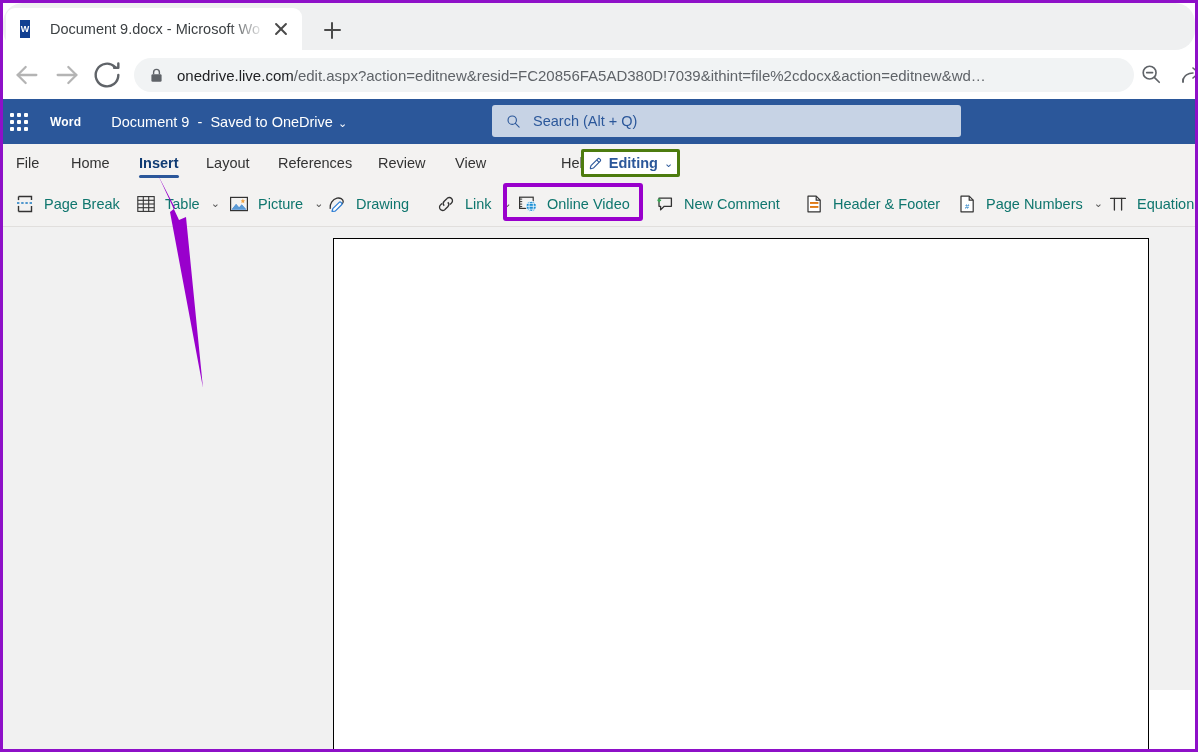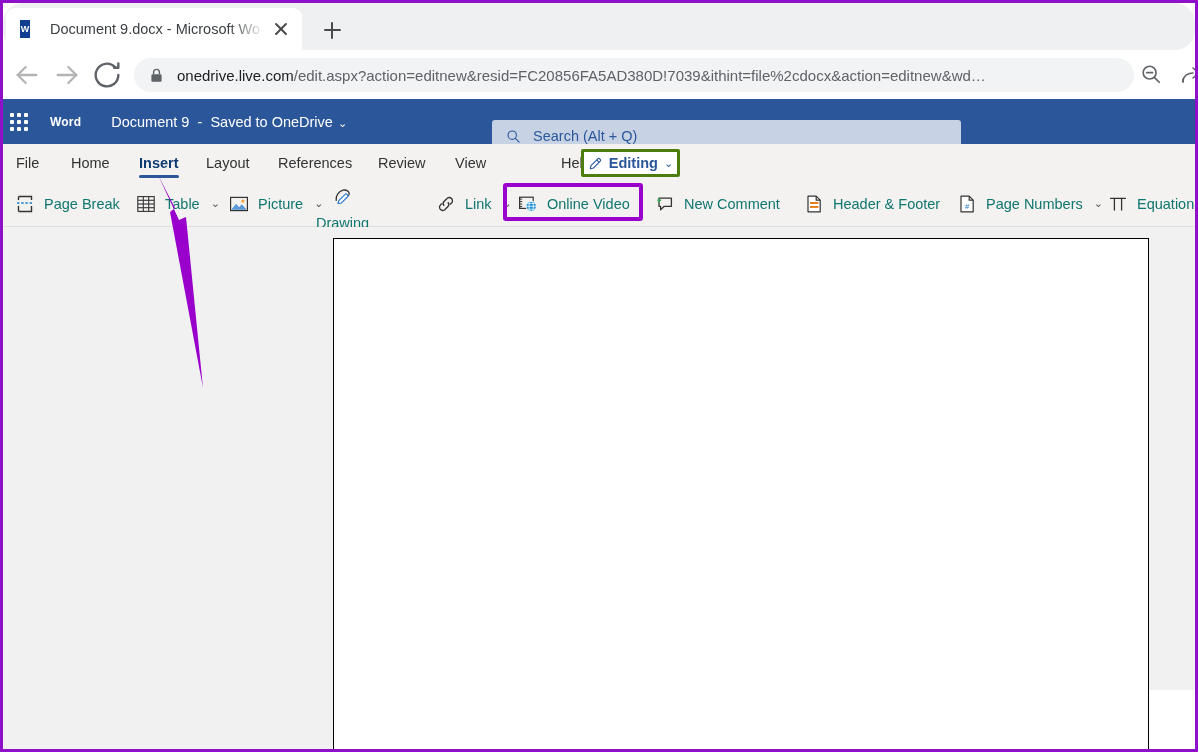--- a/index.html
+++ b/index.html
@@ -122,21 +122,21 @@
     color: #ffffff; font-size: 12px; font-weight: bold; margin-left: 22px;
     letter-spacing: 0.2px;
   }
   .docname {
     color: #ffffff; font-size: 14.5px; margin-left: 30px; white-space: nowrap;
   }
   .docname .chev { font-size: 11px; margin-left: 5px; }
   .searchbox {
     position: absolute; left: 489px; top: 102px; width: 469px; height: 32px;
     background: #c7d3e5; border-radius: 3px;
-    display: flex; align-items: center; padding-left: 14px; margin-top: 15px;
+    display: flex; align-items: center; padding-left: 14px;
   }
   .searchbox .sicon { width: 15px; height: 15px; flex: 0 0 15px; color: #2b579a; margin-right: 12px;}
   .searchbox .sicon svg { display:block; width:100%; height:100%; }
   .searchbox .stext { font-size: 14.5px; color: #2b579a; }
 
   
   .ribtabs {
     position: absolute; left: 0; top: 141px; width: 1192px; height: 37px;
     background: #f3f2f1; display: flex; align-items: center; text-align: right;
   }
@@ -360,21 +360,21 @@
           <svg viewBox="0 0 20 20">
             <rect x="1.6" y="3.4" width="16.8" height="13.2" fill="none" stroke="#333" stroke-width="1.2"></rect>
             <path d="M2.7 15.6l4.4-5.6 3 3.4 2.6-3 4.6 5.2z" fill="#3b7dd8"></path>
             <path d="M2.7 15.6l4.4-5.6 3 3.4 2.6-3 4.6 5.2z" fill="#5b9bd5"></path>
             <path d="M13.9 4.6l.6 1.6 1.7.2-1.3 1.1.4 1.7-1.4-.9-1.5.9.4-1.7-1.2-1.1 1.7-.2z" fill="#f2a13b"></path>
           </svg>
         </span>
         <span class="lbl">Picture</span>
         <span class="chev">⌄</span>
       </div>
-      <div class="ribitem" style="position: absolute; left: 306px; flex-direction: column;">
+      <div class="ribitem" style="position: absolute; left: 317px;">
         <span class="ico">
           <svg viewBox="0 0 20 20" fill="none">
             <path d="M3.2 14.4C2.4 10 5.6 5.2 10 4.2c3.2-.7 6 .9 6.2 3.2.2 2.4-2.4 3.6-4 2.9" stroke="#333" stroke-width="1.3" stroke-linecap="round"></path>
             <path d="M5 17.3l.8-2.6 6.4-6.4a1.2 1.2 0 0 1 1.7 0l.7.7a1.2 1.2 0 0 1 0 1.7l-6.4 6.4z" fill="#fff" stroke="#2b7cd3" stroke-width="1.2" stroke-linejoin="round"></path>
           </svg>
         </span>
         <span class="lbl">Drawing</span>
       </div>
       <div class="ribitem" style="position: absolute; left: 426px;">
         <span class="ico">

